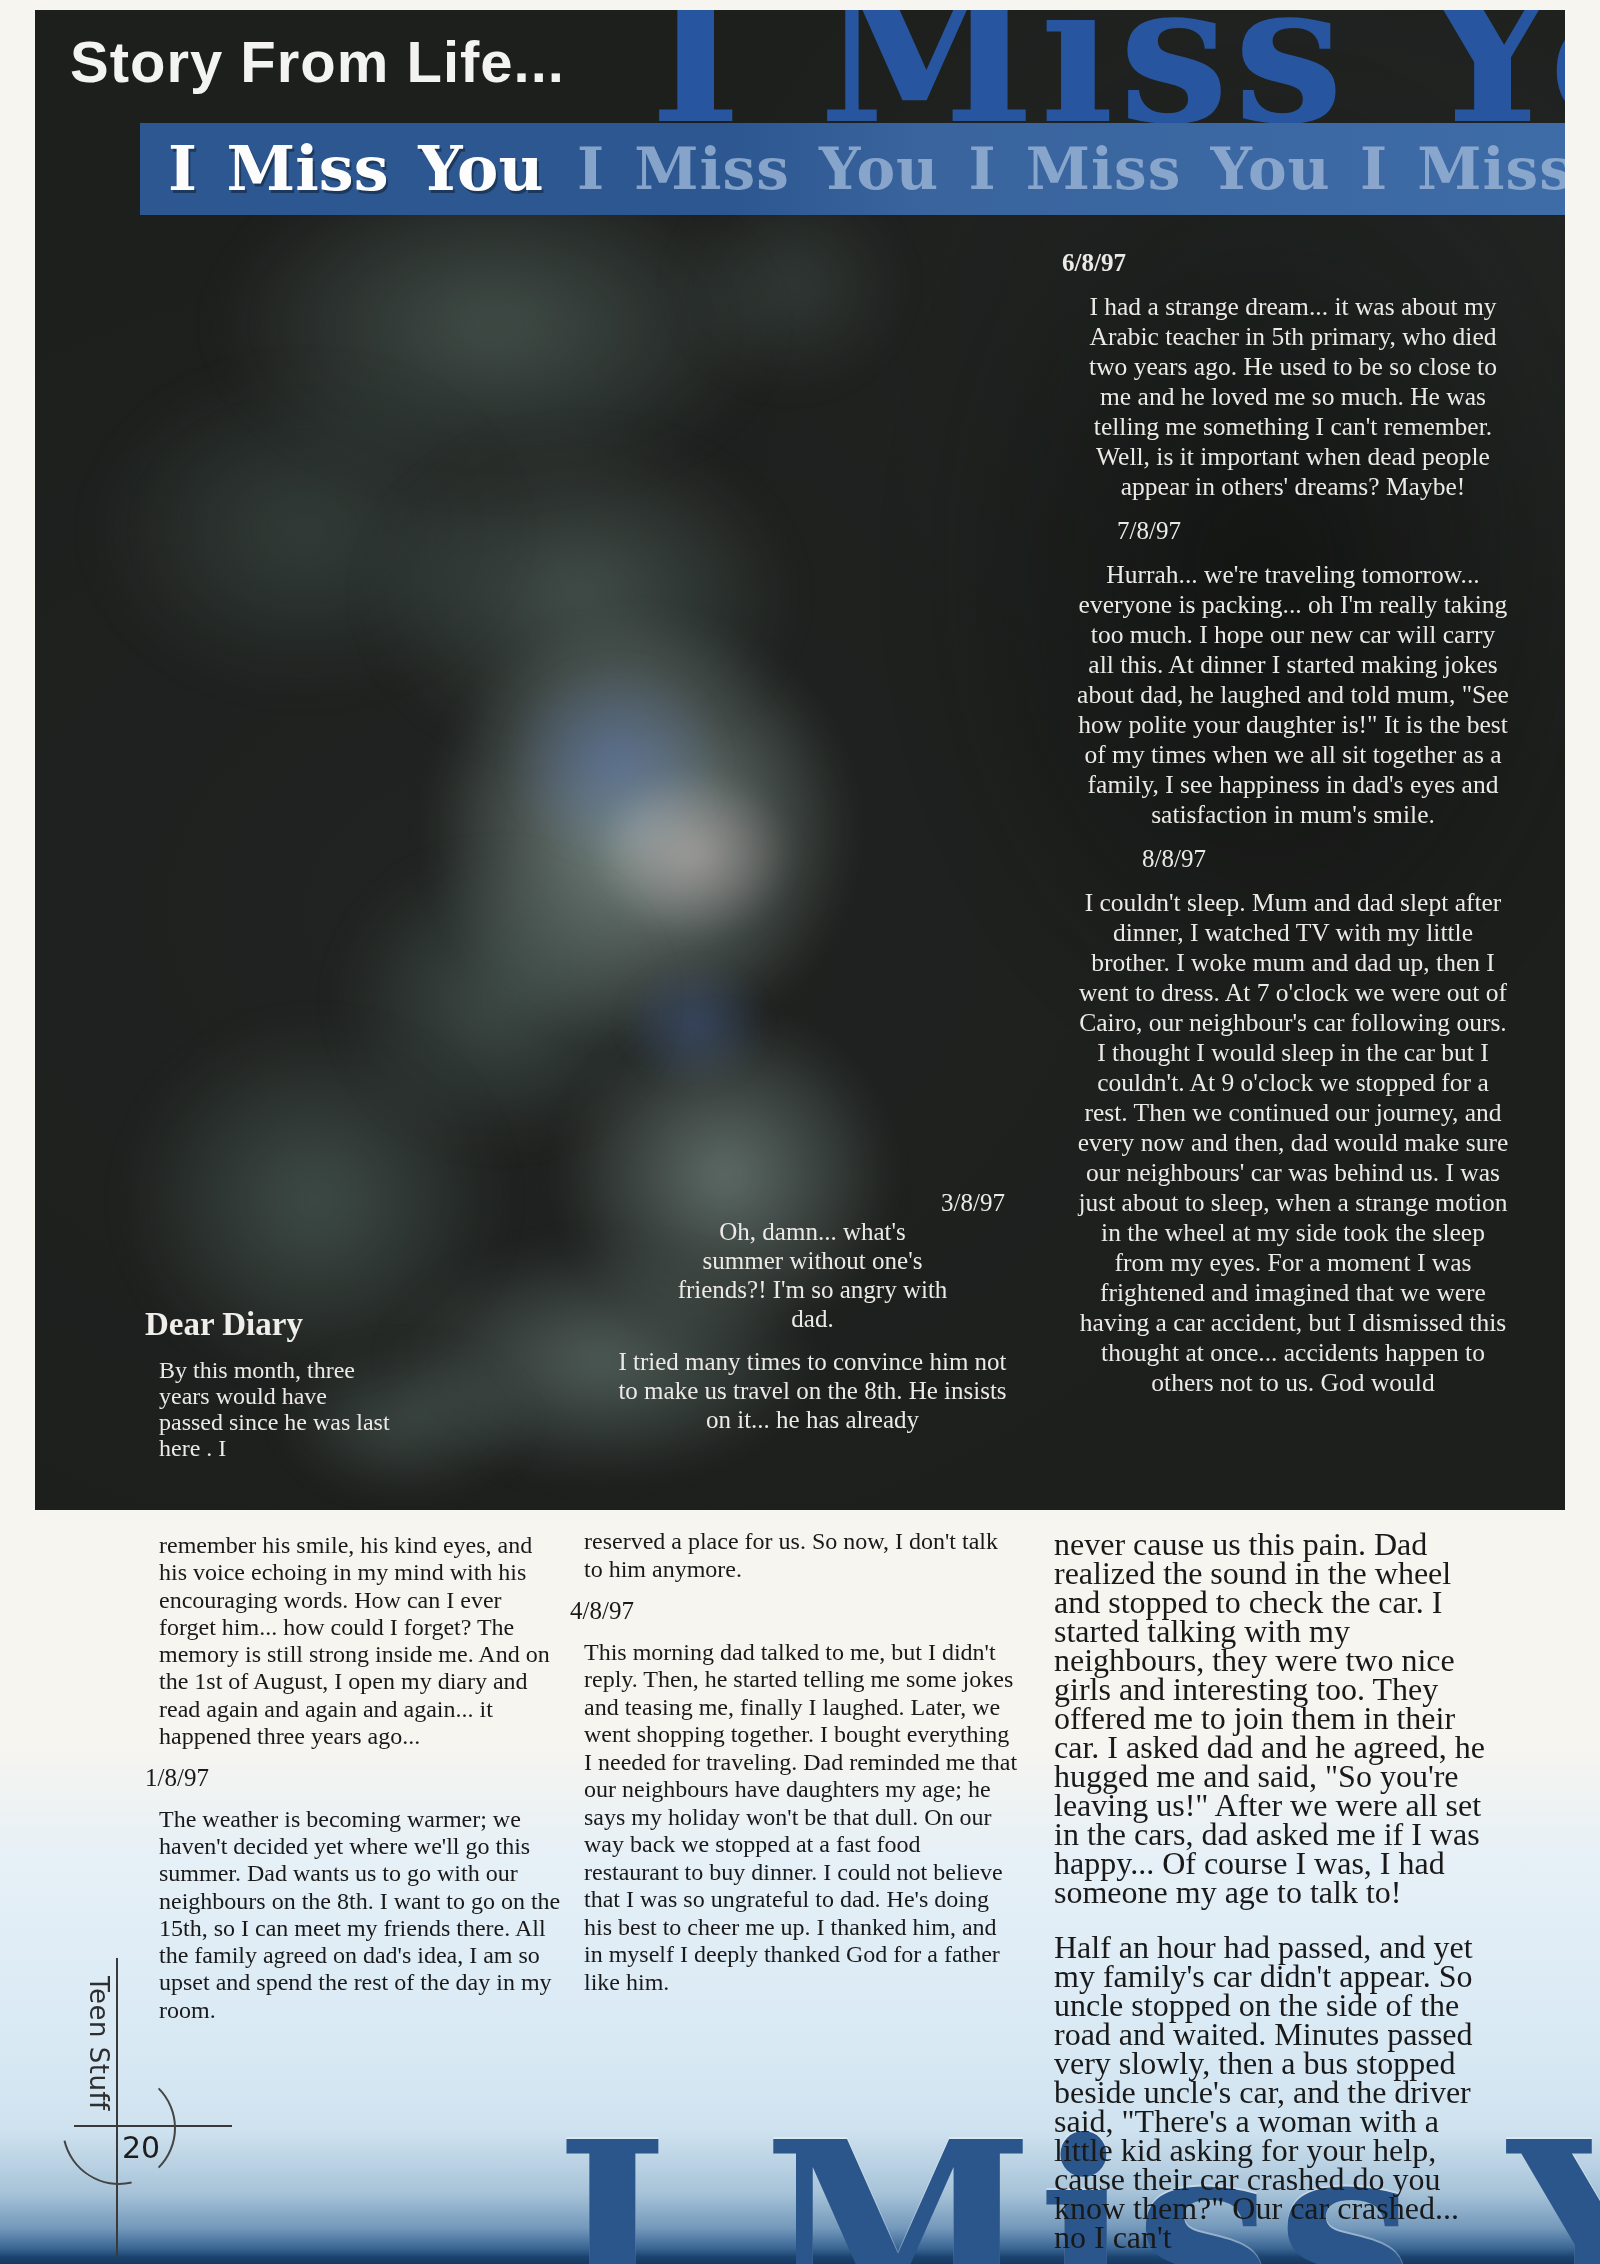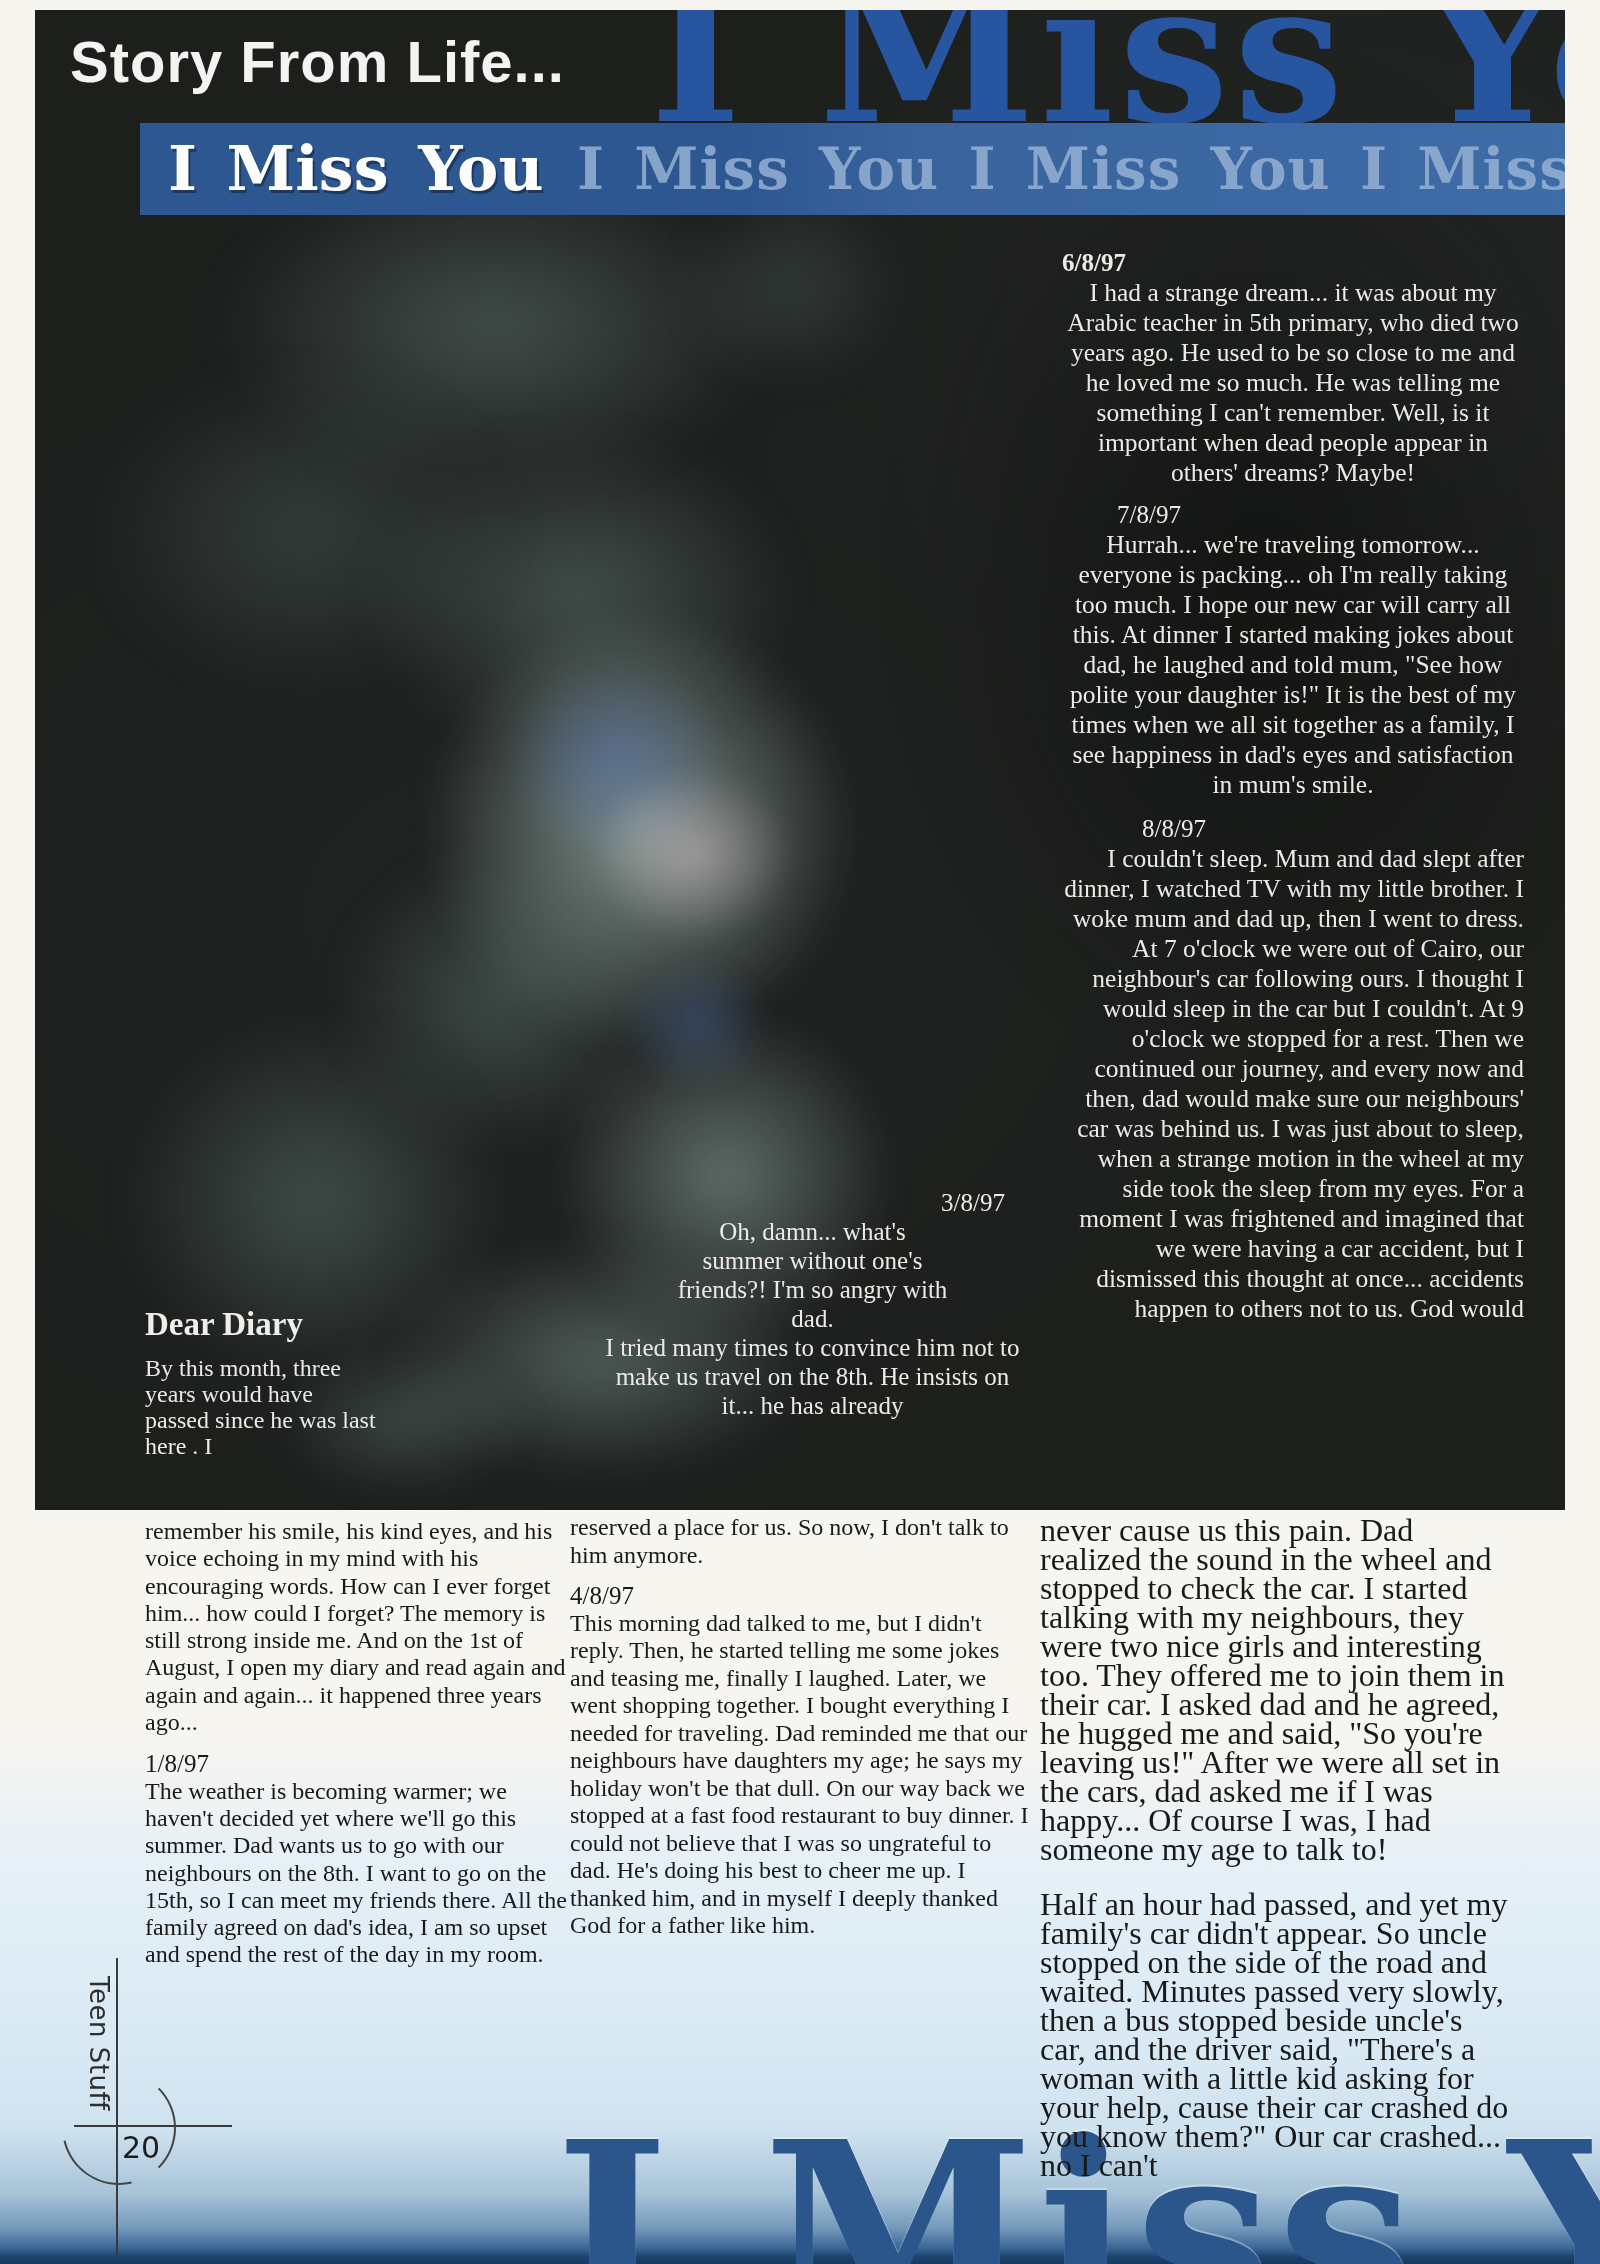--- a/index.html
+++ b/index.html
@@ -62,21 +62,21 @@
   .watermark-bottom{
     position:absolute;left:555px;top:2088px;
     font-family:"DejaVu Serif", serif;font-weight:bold;font-size:245px;
     color:#2a568c;white-space:nowrap;letter-spacing:4px;z-index:1;
     text-shadow:0 -2px 0 rgba(255,255,255,.35);
   }
   
   .white-text{color:#eceae6;}
   .col{position:absolute;z-index:3;}
   .date{font-size:25px;}
-  p{margin:0;}
+  p{margin:14px;}
 
   .left-white{left:145px;top:1306px;width:300px;}
   .left-white h2{
     margin:0 0 12px 0;font-size:33px;font-weight:bold;color:#f0eeea;
   }
   .left-white p{font-size:24px;line-height:26px;width:235px;}
 
   .left-black{left:145px;top:1518px;width:432px;color:#191919;
     font-size:24px;line-height:27.3px;}
   .left-black .date{margin-top:14px;}
@@ -89,21 +89,21 @@
   .mid-black{left:570px;top:1514px;width:462px;color:#191919;
     font-size:24px;line-height:27.5px;}
   .mid-black .date{margin-top:13px;}
 
   .right-white{left:1062px;top:248px;width:462px;
     font-size:25.5px;line-height:30px;}
   .right-white .d6{font-weight:bold;}
   .right-white .d7{padding-left:55px;margin-top:12px;}
   .right-white .d8{padding-left:80px;margin-top:14px;}
   .right-white p{text-align:center;}
-  .right-white p.last{text-align:right;}
+  .right-white p.last{text-align:center;}
 
   .right-black{left:1040px;top:1516px;width:470px;color:#191919;
     font-size:32px;line-height:29px;}
   .right-black .para2{margin-top:26px;}
 
   
   .teen-stuff{
     position:absolute;left:114px;top:1976px;z-index:4;
     font-family:"DejaVu Sans", sans-serif;font-size:26px;color:#2e2e2e;
     transform:rotate(90deg);transform-origin:top left;white-space:nowrap;

